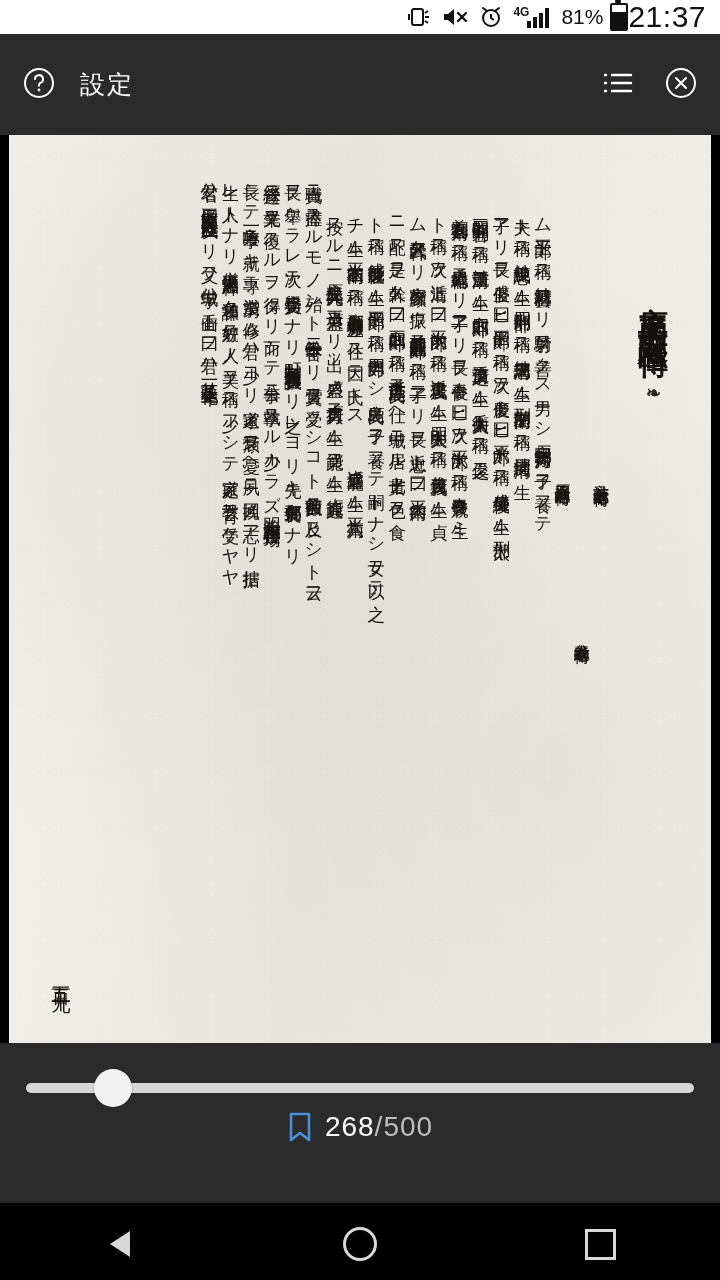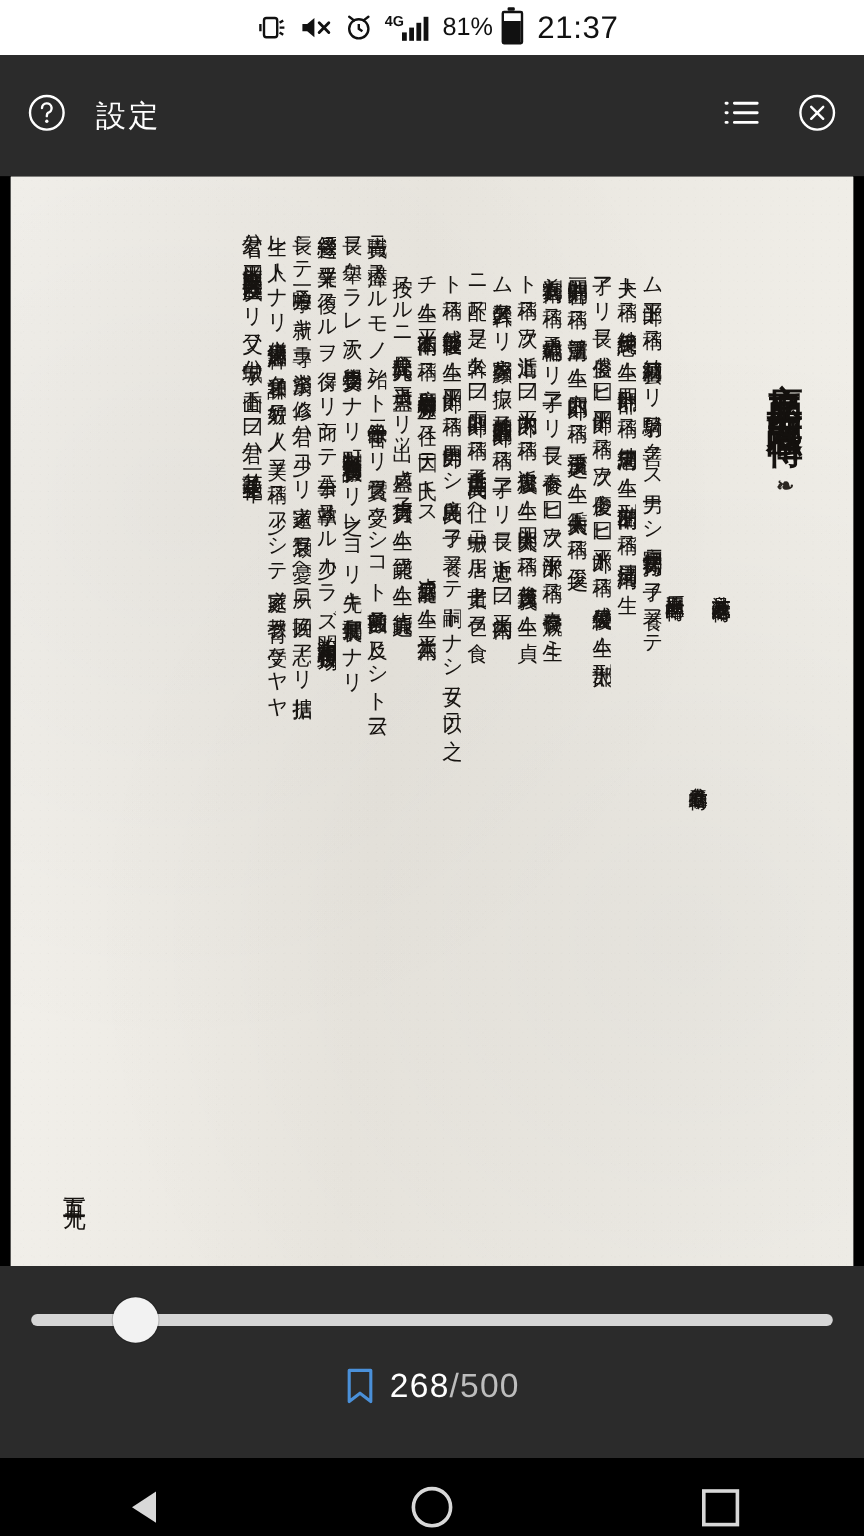--- a/index.html
+++ b/index.html
@@ -11,25 +11,25 @@
   body {
     width: 720px;
     height: 1280px;
     font-family: "Liberation Sans", sans-serif;
     overflow: hidden;
     position: relative;
   }
 
   
   .status-bar {
-    height: 46px;
+    height: 34px;
     background: #ffffff;
     display: flex;
     align-items: center;
-    justify-content: center;
+    justify-content: flex-end;
     padding: 0 14px;
     box-sizing: border-box;
     color: #111;
   }
   .status-bar .sb-item {
     display: flex;
     align-items: center;
     margin-left: 9px;
   }
   .status-bar svg { display: block; }
@@ -75,22 +75,21 @@
     content: "";
     position: absolute;
     top: -5px;
     left: 3px;
     width: 6px;
     height: 3px;
     background: #111;
     border-radius: 1px;
   }
   .sb-clock {
-    font-size: 26px;
-    margin-left: 12px;
+    font-size: 30px;
     letter-spacing: 0.5px;
   }
 
   
   .app-bar {
     height: 101px;
     background: #2b2b2b;
     display: flex;
     align-items: center;
     padding: 0 22px;
@@ -229,21 +228,20 @@
     width: 38px;
     height: 38px;
     margin-top: -19px;
     margin-left: -19px;
     border-radius: 50%;
     background: #f2f2f2;
     box-shadow: 0 0 0 1px rgba(0,0,0,0.15);
     cursor: pointer;
   }
   .page-indicator {
-    margin-top: 16px;
     display: flex;
     align-items: center;
     justify-content: center;
     font-size: 28px;
     letter-spacing: 1px;
   }
   .bookmark-icon { margin-right: 12px; display: flex; }
   .pg-cur { color: #ffffff; }
   .pg-sep, .pg-total { color: #bdbdbd; }
 

